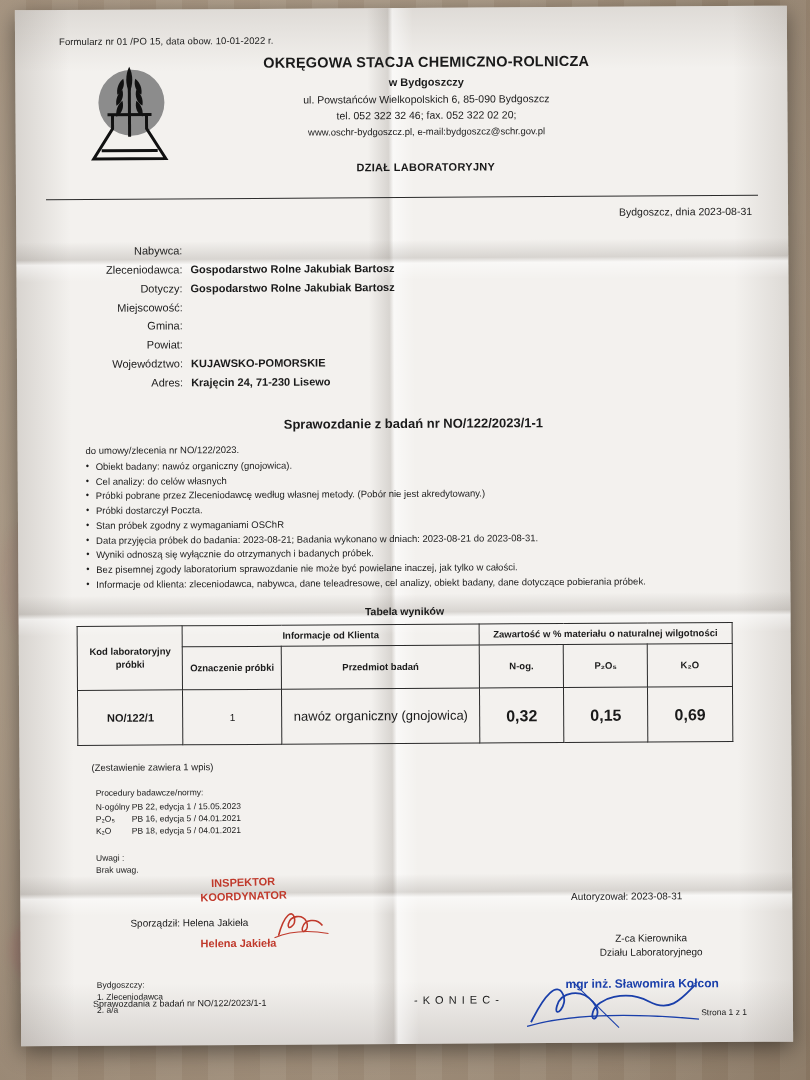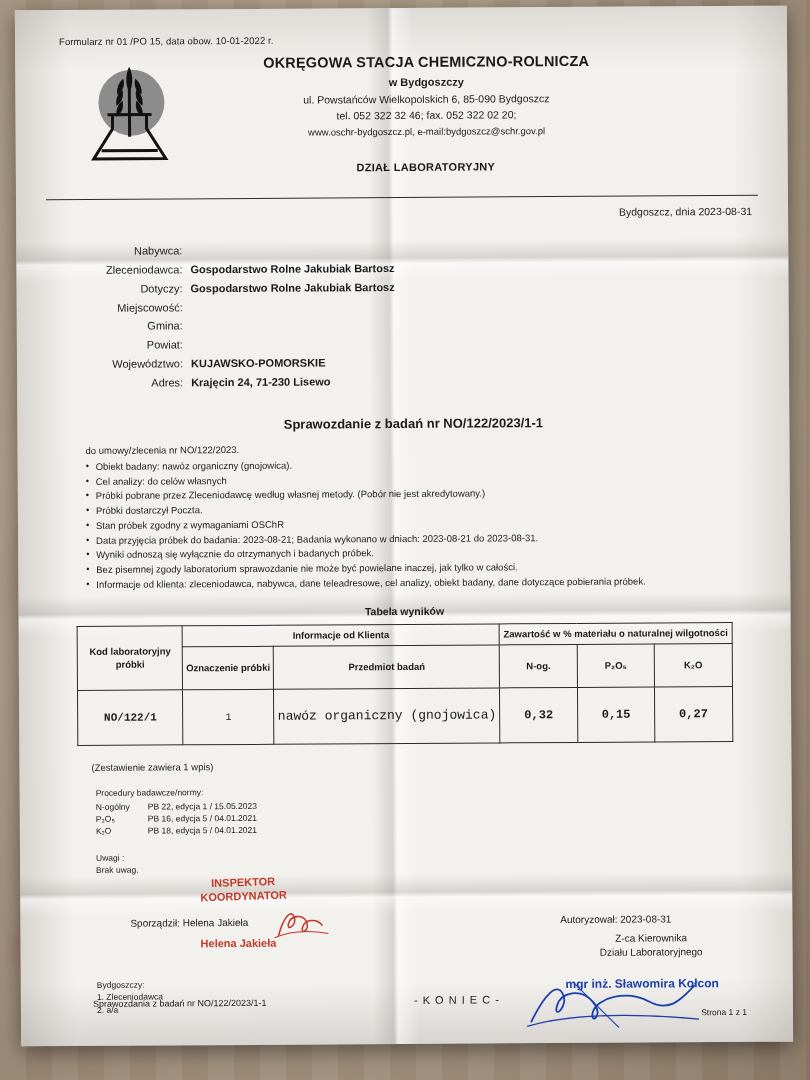--- a/index.html
+++ b/index.html
@@ -224,44 +224,44 @@
     font-size: 9.5px;
   }
   .code-col { width: 16%; }
   .th-tall { height: 34px; }
   td.code {
     font-weight: bold;
     font-size: 11px;
   }
   td.val {
     font-weight: bold;
-    font-size: 12px;
+    font-size: 16px;
   }
   td.subject {
     font-size: 13px;
     line-height: 1.3;
     margin-top: 19px;
   }
-  .row-tall td { height: 46px; font-family: Liberation Mono, monospace; }
+  .row-tall td { height: 46px; }
 
   
   .entries {
     margin-top: 16px;
     margin-left: 42px;
     font-size: 9.5px;
   }
   .proc {
     margin-top: 12px;
     margin-left: 46px;
     font-size: 8.5px;
     line-height: 1.45;
   }
   .proc .ph { margin-bottom: 1px; }
   .proc-row { display: flex; }
-  .proc-name { width: 52px; flex: 0 0 auto; }
+  .proc-name { width: 36px; flex: 0 0 auto; }
 
   .remarks {
     margin-top: 14px;
     margin-left: 46px;
     font-size: 8.5px;
     line-height: 1.5;
   }
 
   .sign-area {
     position: relative;
@@ -296,24 +296,23 @@
   .scribble-left {
     position: absolute;
     left: 222px;
     top: 22px;
     width: 60px;
     height: 40px;
   }
 
   .authorized {
     position: absolute;
-    right: 91px;
+    right: 80px;
     top: 10px;
     font-size: 10px;
-    margin-top: 23px;
   }
   .deputy {
     position: absolute;
     right: 60px;
     top: 52px;
     font-size: 10px;
     text-align: center;
     line-height: 1.4;
     margin-left: 40px;
   }
@@ -490,21 +489,21 @@
           <th class="th-tall">K₂O</th>
         </tr>
       </thead>
       <tbody>
         <tr class="row-tall">
           <td class="code">NO/122/1</td>
           <td>1</td>
           <td class="subject">nawóz organiczny (gnojowica)</td>
           <td class="val">0,32</td>
           <td class="val">0,15</td>
-          <td class="val">0,27</td>
+          <td class="val">0,69</td>
         </tr>
       </tbody>
     </table>
 
     <div class="entries">(Zestawienie zawiera 1 wpis)</div>
 
     <div class="proc">
       <div class="ph">Procedury badawcze/normy:</div>
       <div class="proc-row">
         <div class="proc-name">N-ogólny</div>

